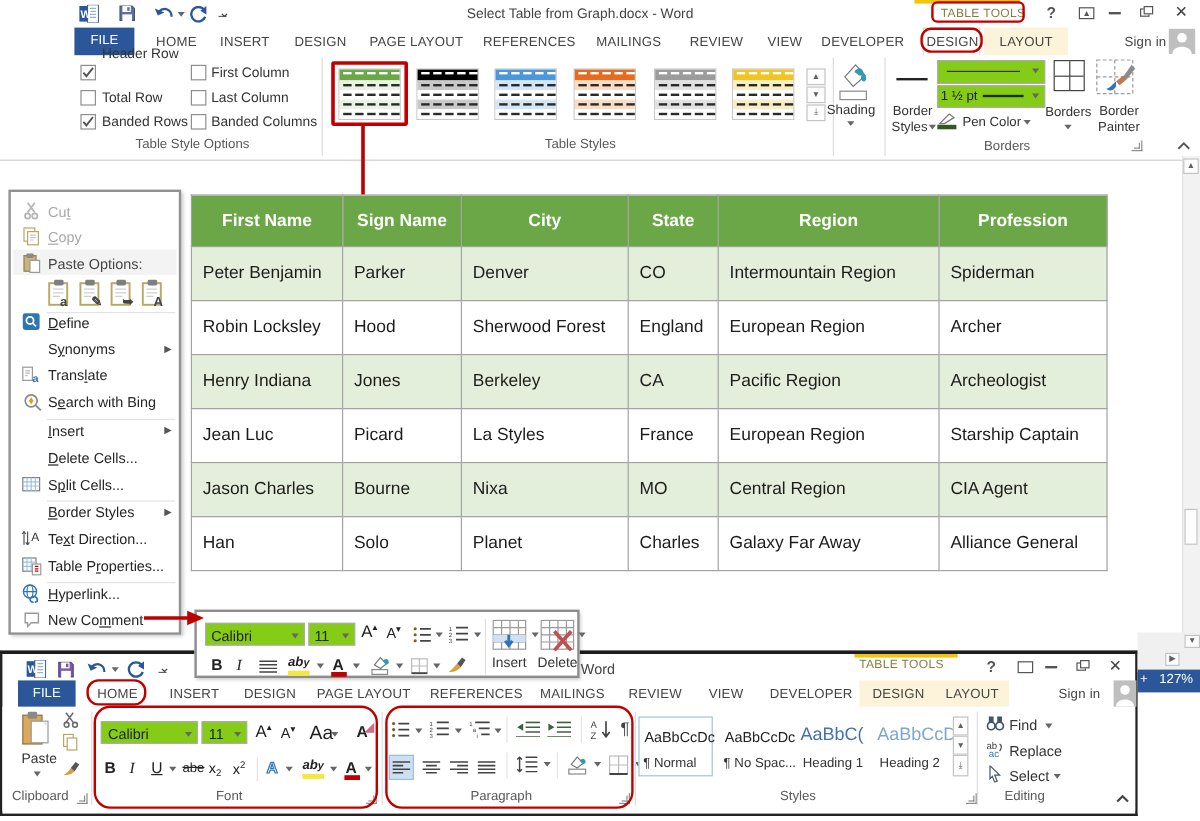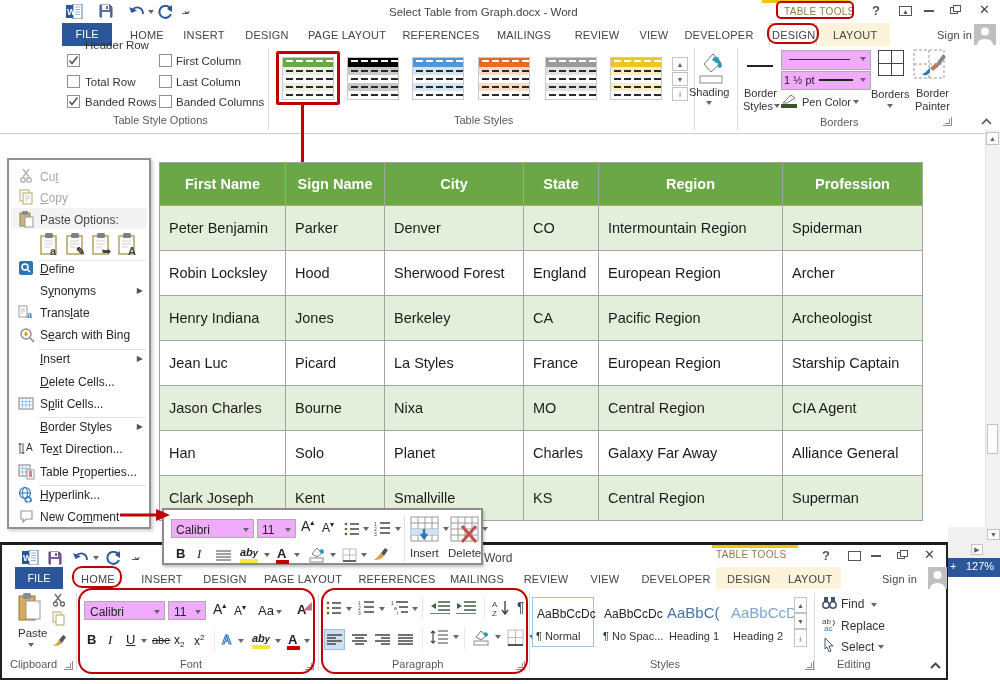--- a/index.html
+++ b/index.html
@@ -2,21 +2,21 @@
 <html><head><meta charset="utf-8"><style>
 *{margin:0;padding:0;box-sizing:border-box}
 html,body{width:1000px;height:684px;overflow:hidden;background:#fff;font-family:"Liberation Sans",sans-serif}
 .abs{position:absolute}
 #stage{position:relative;width:1000px;height:684px;background:#fff}
 
 .tabtxt{font-size:11px;color:#444;letter-spacing:.2px}
 .vsep{width:1px;background:#dcdcdc}
 .cbox{width:13px;height:13px;border:1px solid #8f8f8f;background:#fff;position:absolute}
 .cbl{font-size:11.5px;color:#333;position:absolute;white-space:nowrap}
-.combo{border:1px solid #ababab;background:#f0abfc;position:absolute}
+.combo{border:1px solid #ababab;background:#84cc16;position:absolute}
 .redbox{position:absolute;border:2px solid #c00000;border-radius:5px}
 .thumb{position:absolute;width:52px;height:43px;background:#fff;border:1px solid #c8c8c8;padding:0}
 .trow{height:7px;position:relative}
 .dash{position:absolute;top:2px;height:2px;width:8px}
 .gold{background:#f3c40f}
 .tan{background:#fdf3da}
 .gl{font-size:11px;color:#595959}
 .launcher{width:9px;height:9px;border-right:1px solid #8c8c8c;border-bottom:1px solid #8c8c8c;position:absolute}
 .launcher:before{content:"";position:absolute;right:1px;bottom:1px;width:4px;height:4px;border-right:1px solid #8c8c8c;border-bottom:1px solid #8c8c8c}
 
@@ -458,28 +458,20 @@
           <td>CIA Agent</td>
         </tr>
 <tr>
           <td>Han</td>
           <td>Solo</td>
           <td>Planet</td>
           <td>Charles</td>
           <td>Galaxy Far Away</td>
           <td>Alliance General</td>
         </tr>
-<tr class="g">
-          <td>Clark Joseph</td>
-          <td>Kent</td>
-          <td>Smallville</td>
-          <td>KS</td>
-          <td>Central Region</td>
-          <td>Superman</td>
-        </tr>
 </tbody>
     </table>
 
 <div class="abs" style="left:301px;top:104px;width:3px;height:58px;background:#c00000"></div>
 
 <div id="vscroll">
 <div class="abs" style="left:985px;top:130px;width:15px;height:410px;background:#f2f2f2;border-left:1px solid #e3e3e3"></div>
 <div class="sbtn" style="left:986px;top:132px;width:13px;height:13px;font-size:7px;line-height:12px">▲</div>
 <div class="abs" style="left:987px;top:424px;width:11px;height:30px;background:#fdfdfd;border:1px solid #c3c3c3"></div>
 </div>
@@ -741,21 +733,21 @@
       <div class="combo" style="left:82px;top:56px;width:81px;height:19px">
         <span style="position:absolute;left:5px;top:3px;font-size:12px;color:#222">Calibri</span>
         <i class="ddown" style="right:4px;top:8px"></i>
       </div>
       <div class="combo" style="left:166px;top:56px;width:38px;height:19px">
         <span style="position:absolute;left:5px;top:3px;font-size:12px;color:#222">11</span>
         <i class="ddown" style="right:4px;top:8px"></i>
       </div>
       <div class="abs" style="left:211px;top:56px;font-size:14px;color:#222">A<span style="font-size:8px;vertical-align:6px">▴</span></div>
       <div class="abs" style="left:232px;top:58px;font-size:12px;color:#222">A<span style="font-size:8px;vertical-align:5px">▾</span></div>
-      <div class="abs" style="left:256px;top:58px;font-size:13px;color:#222">Aa</div>
+      <div class="abs" style="left:256px;top:58px;font-size:16px;color:#222">Aa</div>
       <i class="ddown" style="left:274px;top:65px"></i>
       <div class="abs" style="left:295px;top:57px;font-size:13px;color:#222;font-weight:bold">A<span style="position:absolute;left:7px;top:-2px;font-size:10px;color:#d06a85">◢</span></div>
       <div class="abs" style="left:85px;top:87px;font-size:13px;font-weight:bold;color:#222">B</div>
       <div class="abs" style="left:106px;top:87px;font-size:13px;font-style:italic;font-family:'Liberation Serif',serif;color:#222">I</div>
       <div class="abs" style="left:124px;top:87px;font-size:13px;text-decoration:underline;color:#222">U</div>
       <i class="ddown" style="left:139px;top:94px"></i>
       <div class="abs" style="left:150px;top:89px;font-size:11px;color:#222;text-decoration:line-through">abe</div>
       <div class="abs" style="left:172px;top:88px;font-size:12px;color:#222">x<span style="font-size:8px;vertical-align:-3px">2</span></div>
       <div class="abs" style="left:192px;top:88px;font-size:12px;color:#222">x<span style="font-size:8px;vertical-align:5px">2</span></div>
       <div class="abs vsep" style="left:212px;top:86px;height:20px;background:#e6e6e6"></div>

